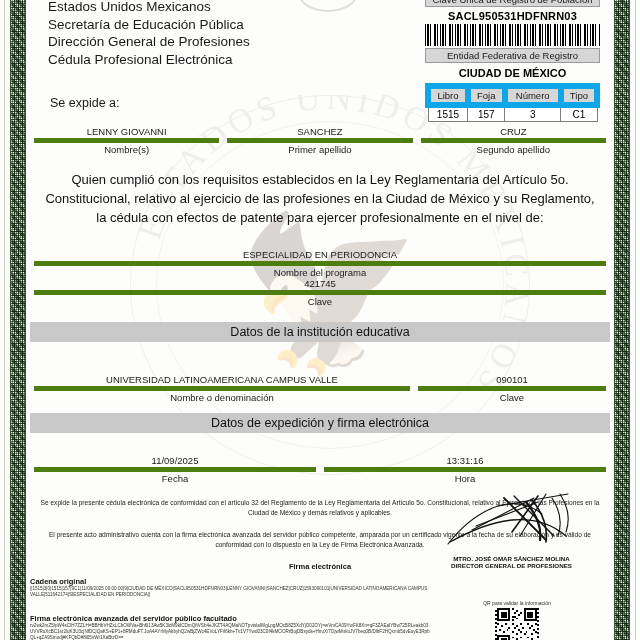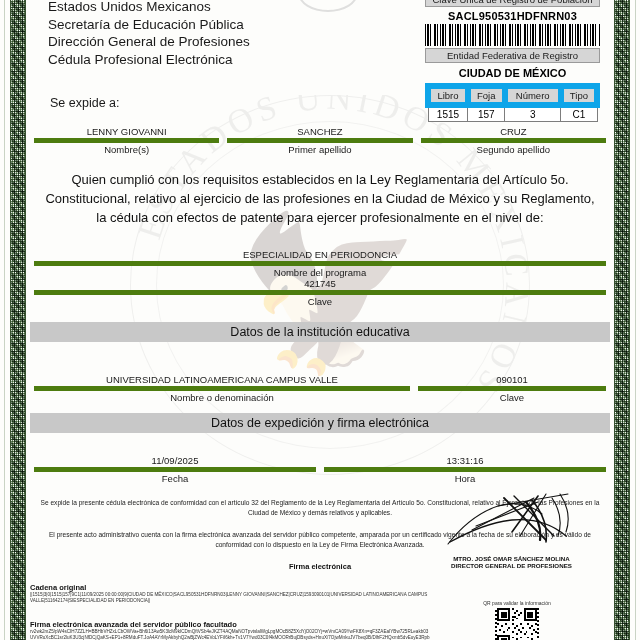--- a/index.html
+++ b/index.html
@@ -305,21 +305,21 @@
         <div class="fval">13:31:16</div>
         <div class="fcap">Hora</div>
       </div>
     </div>
 
     <div class="legal" style="margin-top:14px;">Se expide la presente cédula electrónica de conformidad con el artículo 32 del Reglamento de la Ley Reglamentaria del Artículo 5o. Constitucional, relativo al Ejercicio de las Profesiones en la Ciudad de México y demás relativos y aplicables.</div>
     <div class="legal" style="margin-top:13px;">El presente acto administrativo cuenta con la firma electrónica avanzada del servidor público competente, amparada por un certificado vigente a la fecha de su elaboración y es válido de conformidad con lo dispuesto en la Ley de Firma Electrónica Avanzada.</div>
 
     <div class="firma-title" style="margin-top:13px;">Firma electrónica</div>
 
-    <div style="margin-top:12px;width:400px;">
+    <div style="margin-top:6px;width:400px;">
       <div class="blk-title">Cadena original</div>
       <div class="blk-body">||1515|3|0|1515|157|9C1|11/09/2025 00:00:00|9|CIUDAD DE MÉXICO|SACL950531HDFNRN03|LENNY GIOVANNI|SANCHEZ|CRUZ|1593090101|UNIVERSIDAD LATINOAMERICANA CAMPUS VALLE|511642174|SIESPECIALIDAD EN PERIODONCIA||</div>
     </div>
 
     <div style="margin-top:16px;width:400px;">
       <div class="blk-title">Firma electrónica avanzada del servidor público facultado</div>
       <div class="blk-body">rv2wk2mZ5/pW4sCIH7ZZLH=BBHbVHZxLCbOWVa+Bh6i13Aw5K3lcM9kICDmQftVSb4eJKZT4AQMaNOTpvtslalWgLpgMOcB8Z5XdYjO02OYj=wVmCA09YwFK8Xn=qF3ZAEaIYBw725RLeakb03UVVRuXcBC1sr2luK3U3cjNfDCjQaKS+EP1+8RMduFT.JoA4AYrMyAkbyhQ2wBjZWc4EVoLYFiI6kh+Tv1V7Ywd03C0f4kMOORrBujDBsyds+HnuX/7OjwMnkuJV7beq0B/DlhF2HQxmb5dvEuyE3RpbQL+qZA9Smodj#KFQbD#8i05vWr1XaBtzD==</div>
     </div>
 
     <div class="sigwrap">

